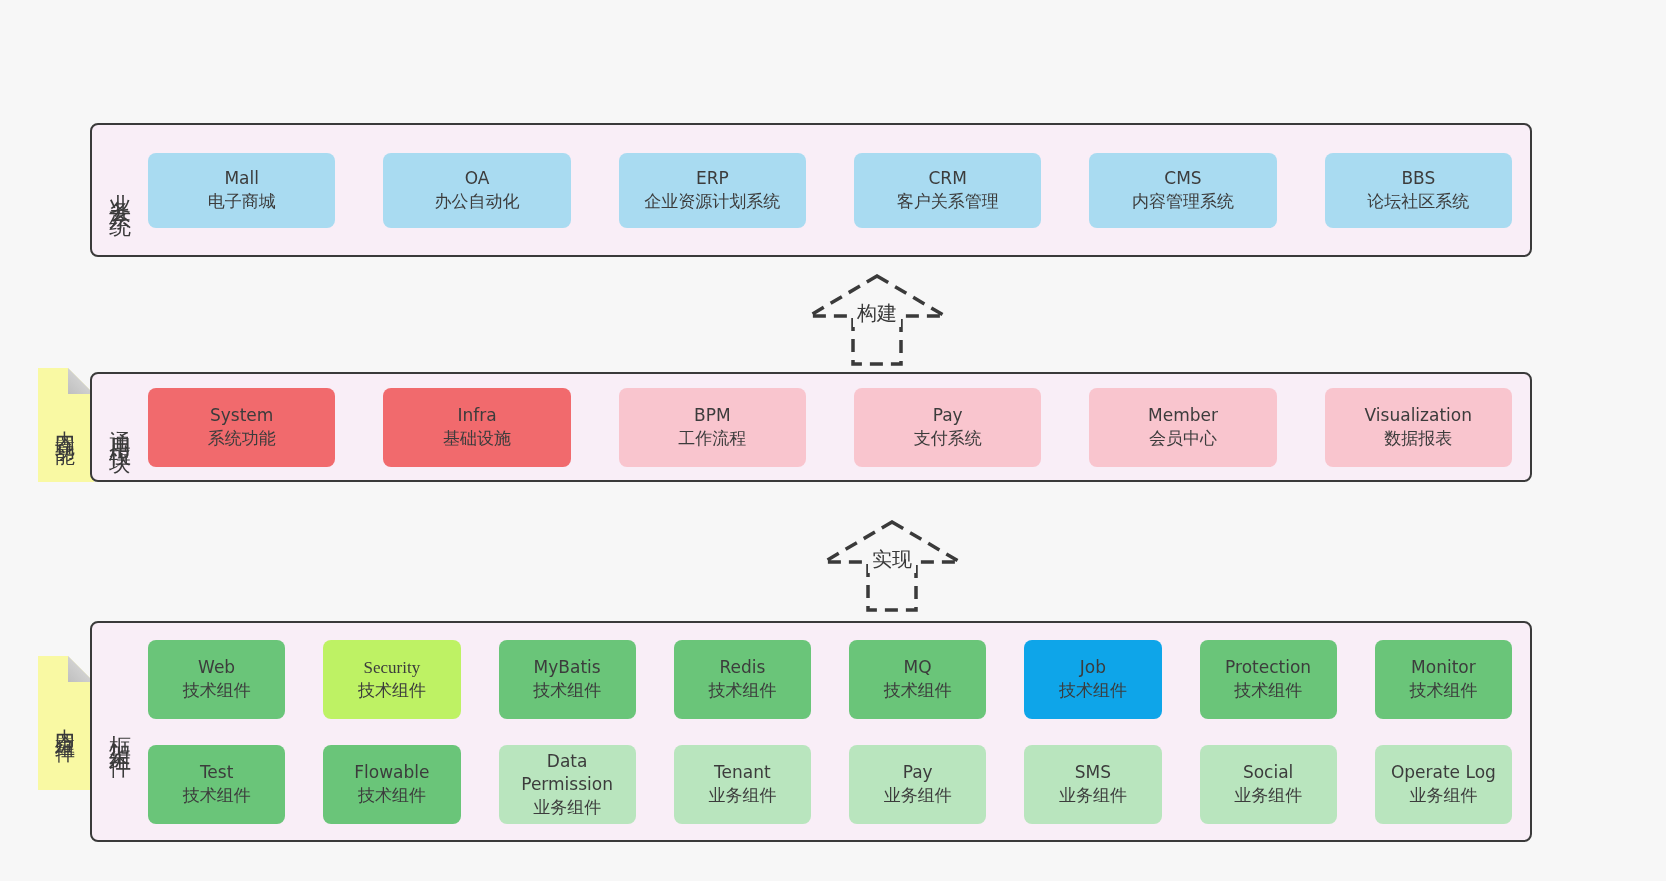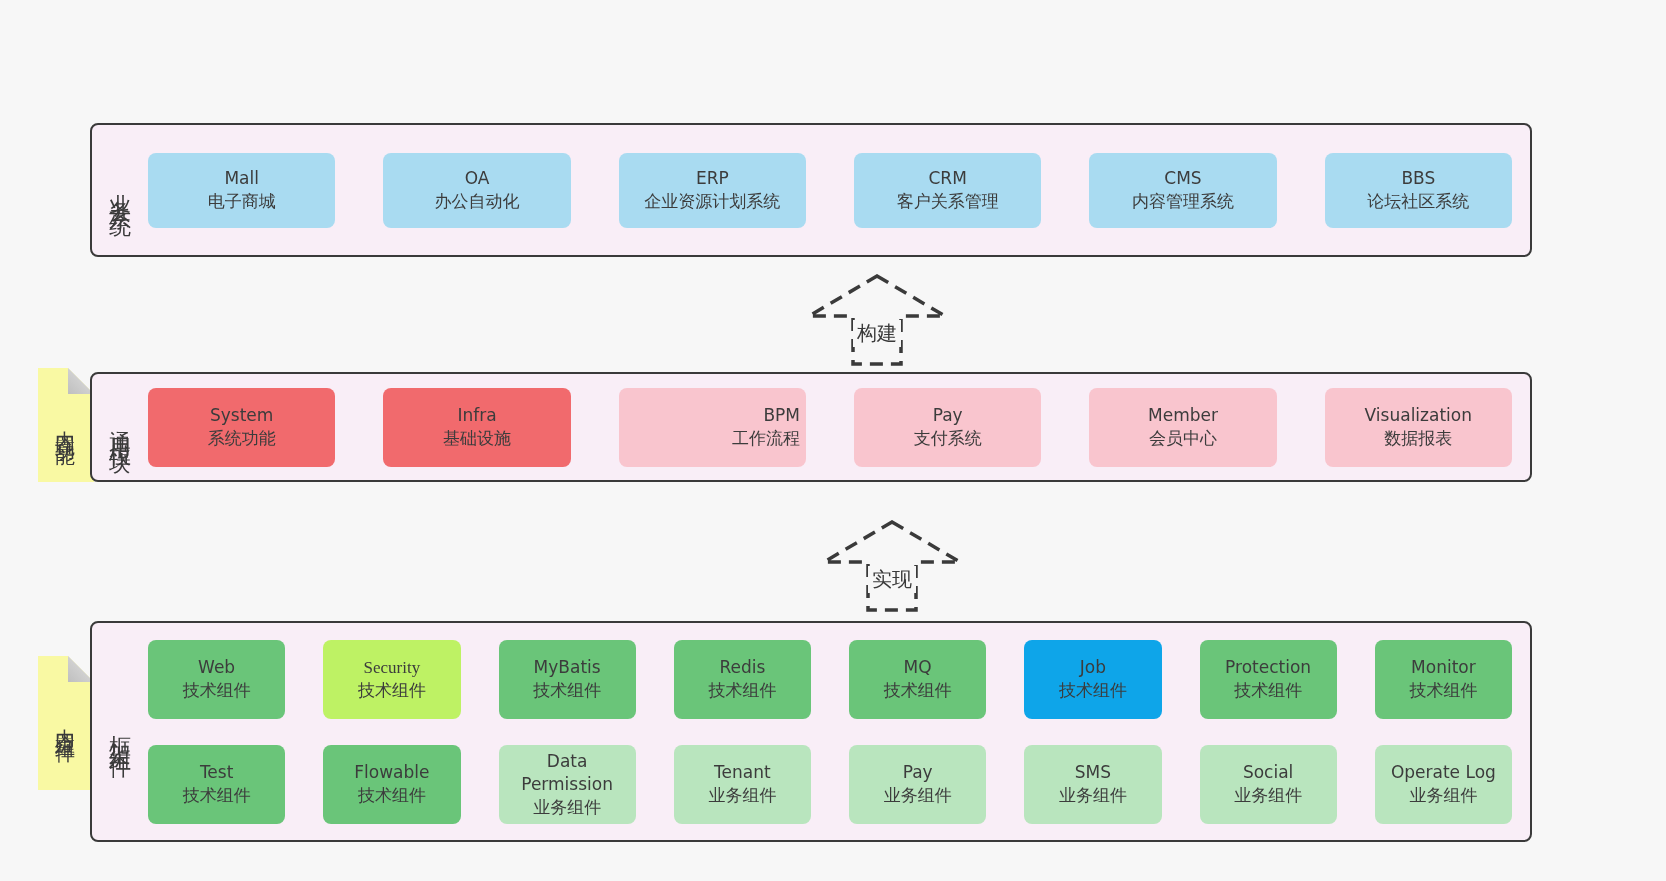--- a/index.html
+++ b/index.html
@@ -81,21 +81,21 @@
     width: 142px;
     height: 92px;
     z-index: 0;
   }
   .arrow-1 { left: 806px; top: 274px; }
   .arrow-2 { left: 821px; top: 520px; }
   .arrow svg { position: absolute; inset: 0; }
   .arrow-label {
     position: absolute;
     left: 50%;
-    top: 46px;
+    top: 26px;
     transform: translateX(-50%);
     background: #f7f7f7;
     padding: 0 4px;
     font-size: 20px;
     color: #3a3a3a;
     white-space: nowrap;
   }
 
   
   .note {
@@ -191,21 +191,21 @@
     <div class="layer-content">
         <div class="box-row">
           <div class="box" style="background: rgb(241, 106, 109);">
             <div class="box-title">System</div>
             <div class="box-sub">系统功能</div>
           </div>
           <div class="box" style="background: rgb(241, 106, 109);">
             <div class="box-title">Infra</div>
             <div class="box-sub">基础设施</div>
           </div>
-          <div class="box" style="background: rgb(249, 197, 206); align-items: flex-end;">
+          <div class="box" style="background: rgb(249, 197, 206);">
             <div class="box-title">BPM</div>
             <div class="box-sub">工作流程</div>
           </div>
           <div class="box" style="background: rgb(249, 197, 206);">
             <div class="box-title">Pay</div>
             <div class="box-sub">支付系统</div>
           </div>
           <div class="box" style="background: rgb(249, 197, 206);">
             <div class="box-title">Member</div>
             <div class="box-sub">会员中心</div>

